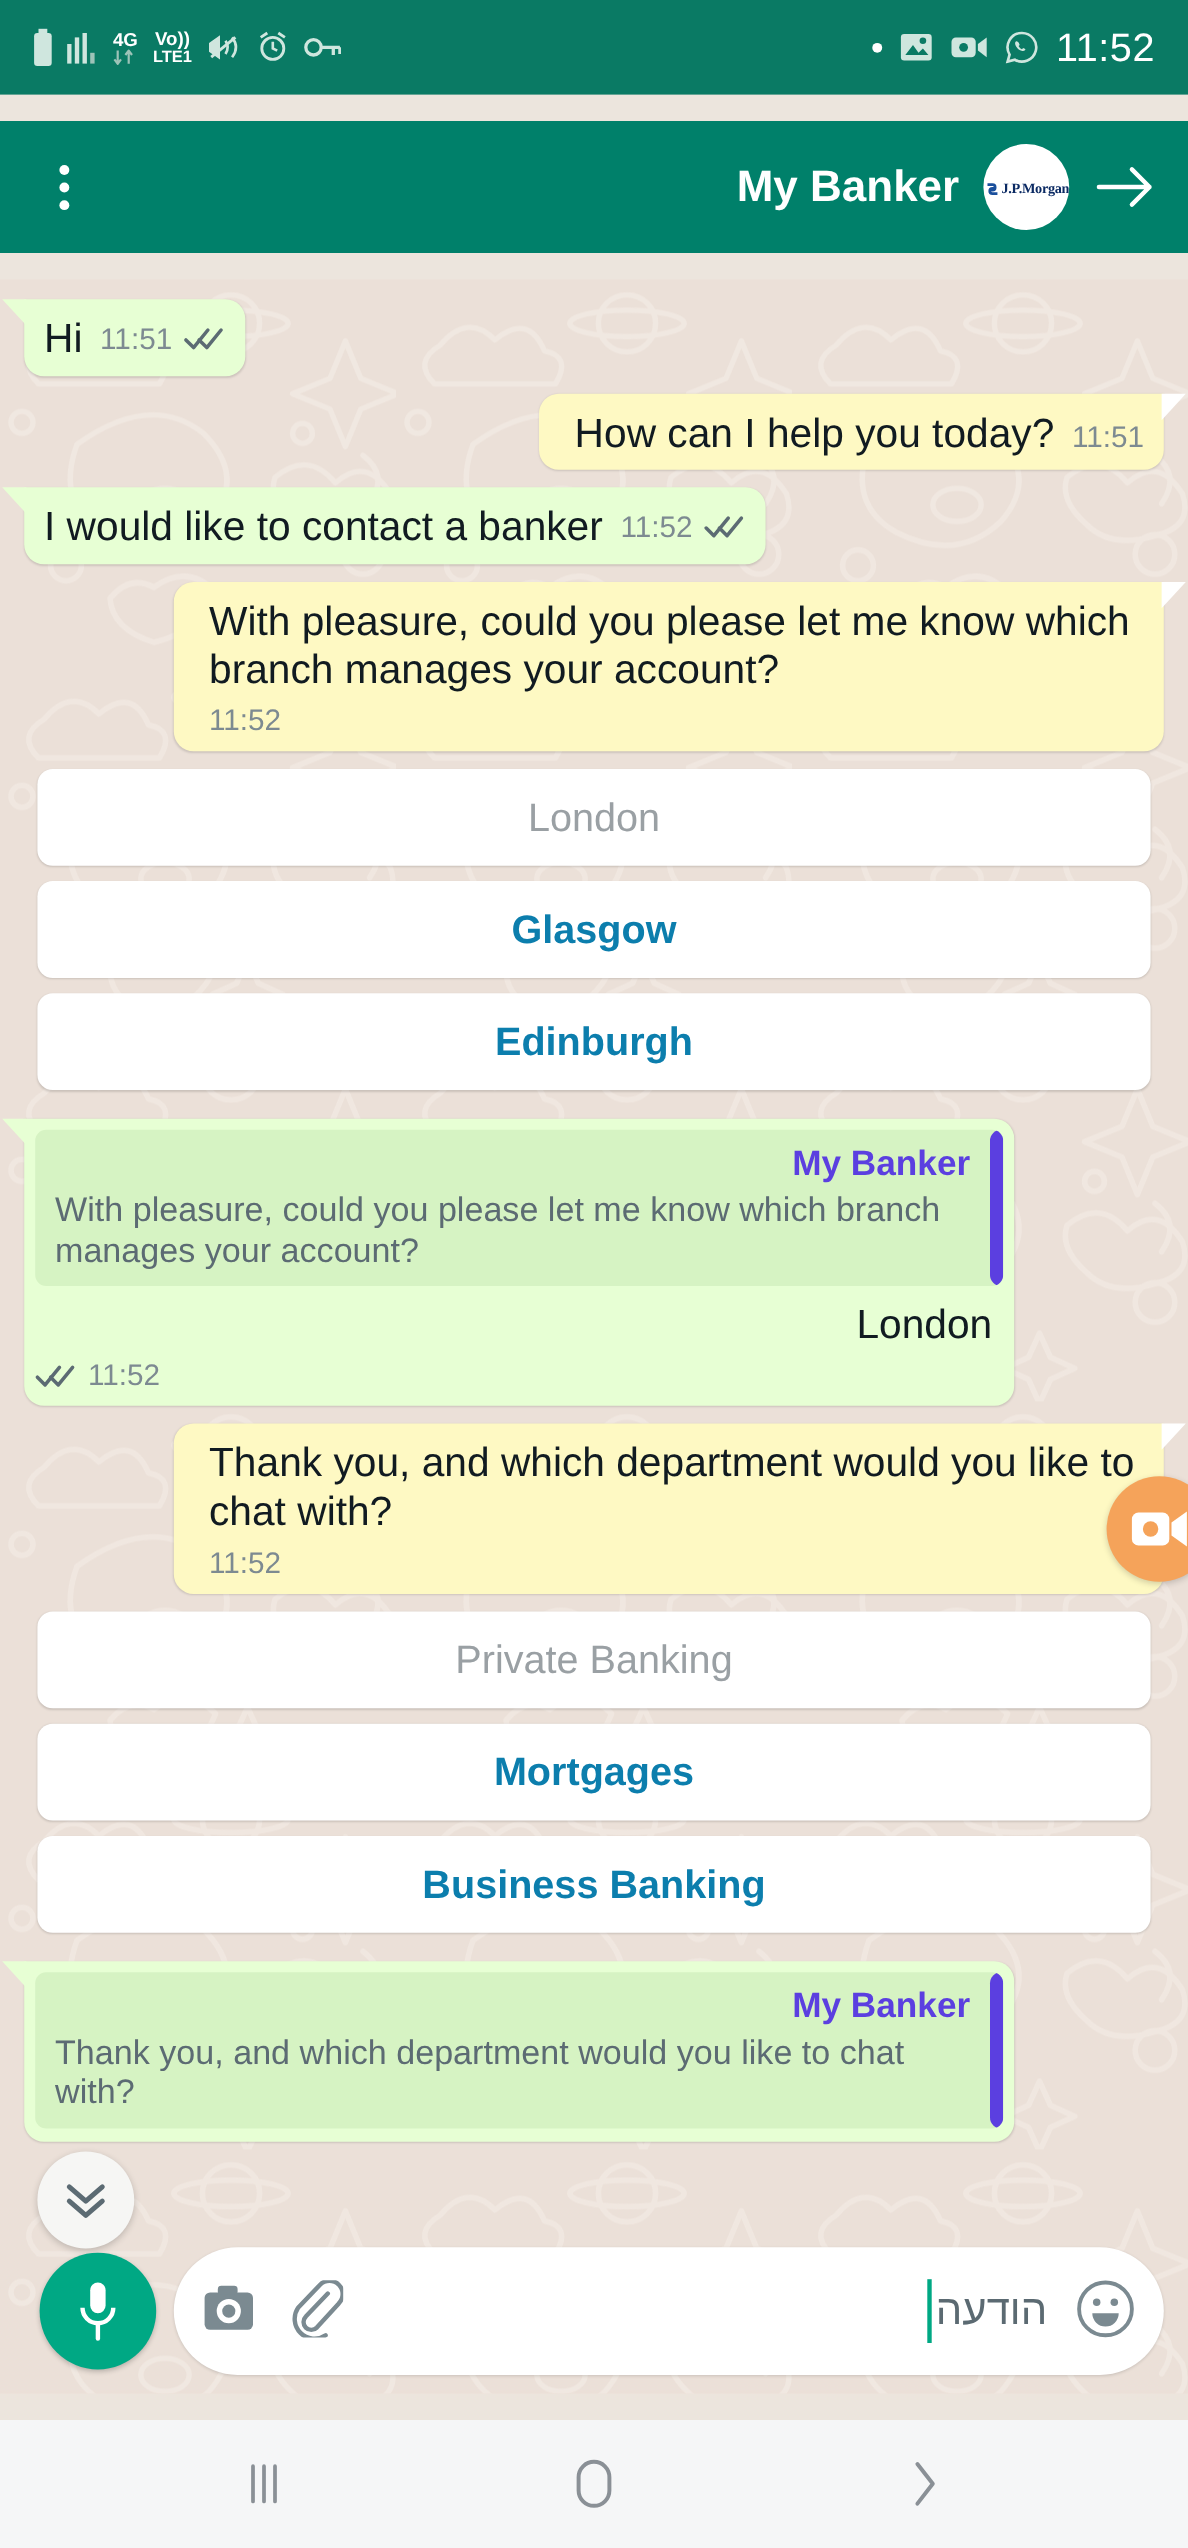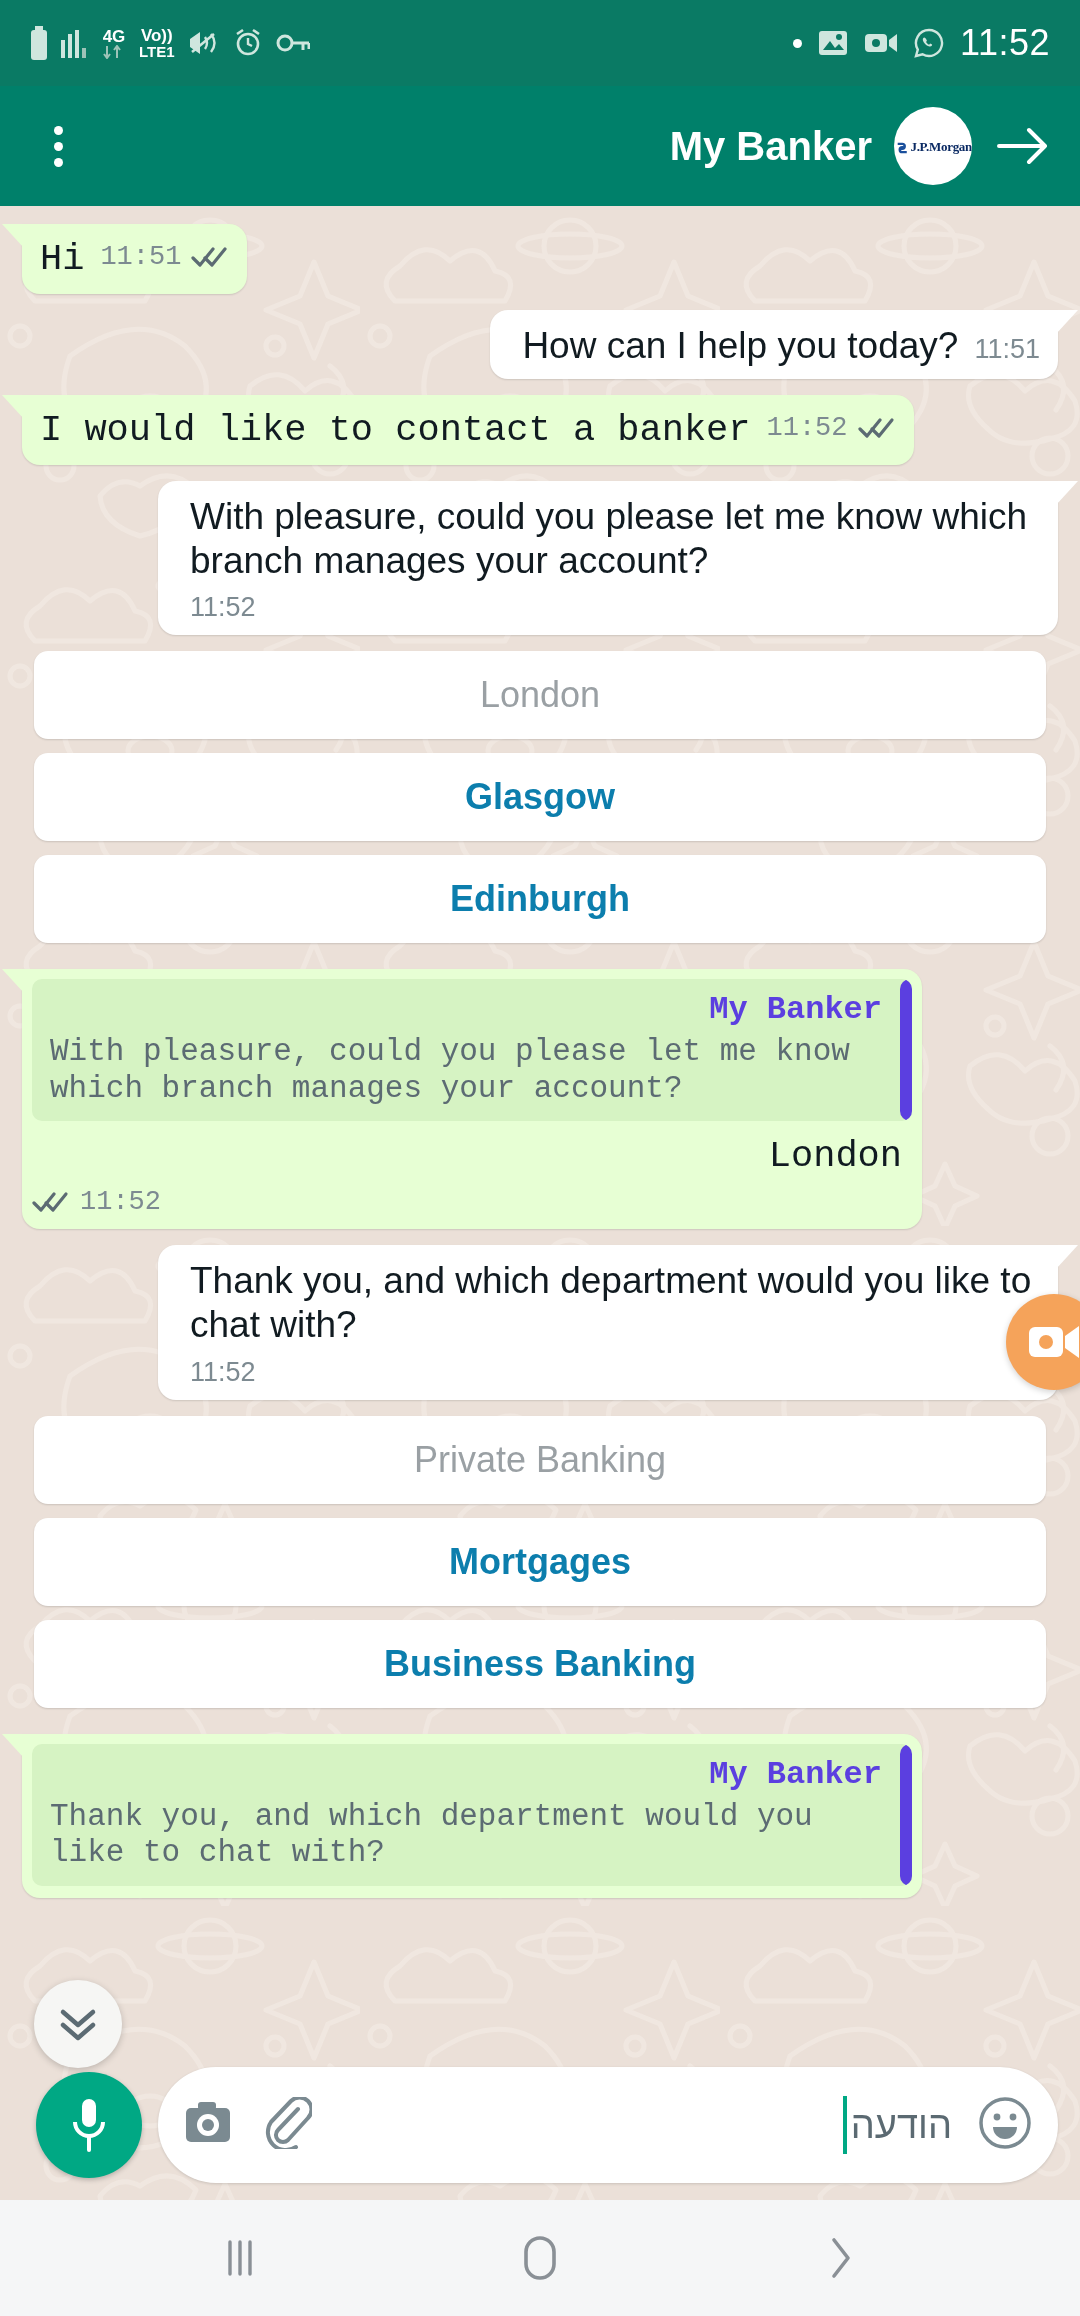--- a/index.html
+++ b/index.html
@@ -3,21 +3,21 @@
 <meta charset="utf-8">
 <style>
   * { margin:0; padding:0; box-sizing:border-box; }
   html,body { width:1080px; height:2316px; }
   body{
     font-family:"Liberation Sans", sans-serif;
     background:#ece5dd;
     overflow:hidden;
     position:relative;
   }
-  .screen{ width:1080px; height:2316px; position:relative; overflow:hidden; display:flex; flex-direction:column; }
+  .screen{ width:1080px; height:2316px; position:relative; overflow:hidden; display:flex; flex-direction:column;gap:24px; }
 
   
   .statusbar{
     height:86px; background:#0a7a64; flex:0 0 auto;
     display:flex; align-items:center; justify-content:space-between;
     padding:0 30px; color:#ffffff;
   }
   .sb-left{ display:flex; align-items:center; gap:13px; }
   .sb-right{ display:flex; align-items:center; gap:16px; }
   .sb-ico{ display:block; }
@@ -59,22 +59,22 @@
   .row.out{ justify-content:flex-start; }   
   .row.in { justify-content:flex-end; }     
 
   .bubble{
     position:relative; max-width:900px;
     border-radius:18px;
     box-shadow:0 1px 2px rgba(0,0,0,.13);
     padding:14px 18px 12px 18px;
     direction:rtl;
   }
-  .bubble.out{ background:#e7ffd4; border-top-left-radius:0;font-family:Liberation Mono, monospace; }
-  .bubble.in { background:#ffffff; border-top-right-radius:0;padding-left:32px; }
+  .bubble.out{ background:#e7ffd4; border-top-left-radius:0; }
+  .bubble.in { background:#fef9c3; border-top-right-radius:0;padding-left:32px; }
 
   .bubble.out:before{
     content:""; position:absolute; top:0; left:-20px;
     width:0;height:0;
     border-top:0 solid transparent;
     border-right:22px solid #e7ffd4;
     border-bottom:24px solid transparent;
   }
   .bubble.in:before{
     content:""; position:absolute; top:0; right:-20px;

